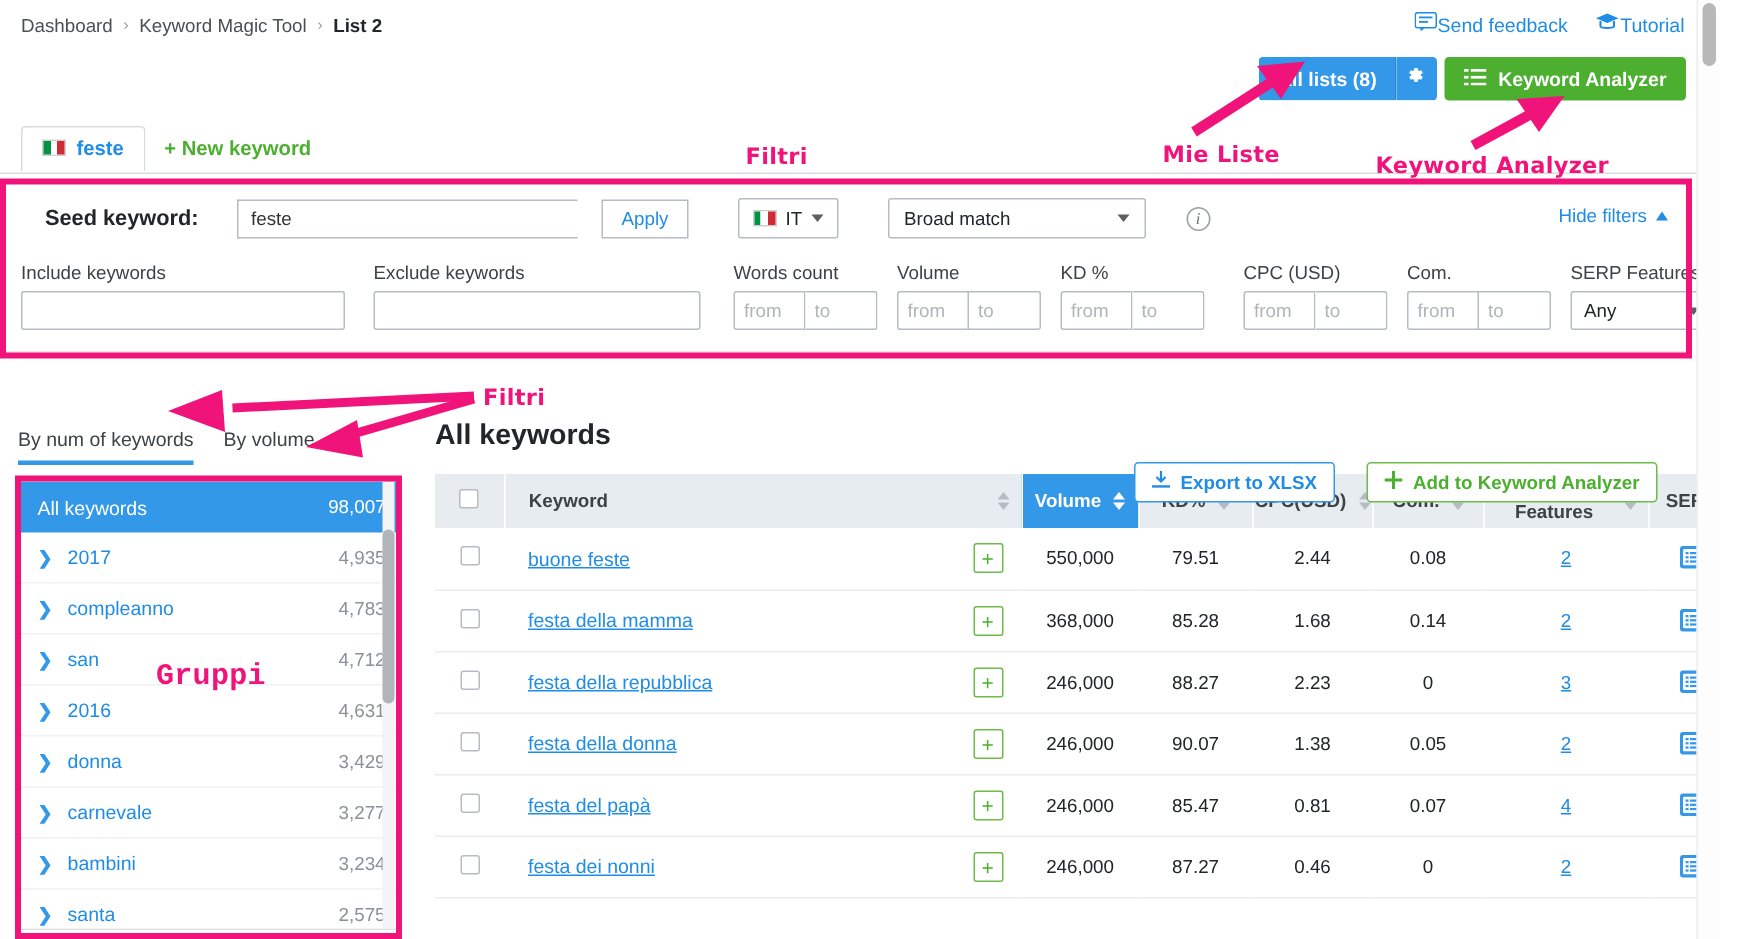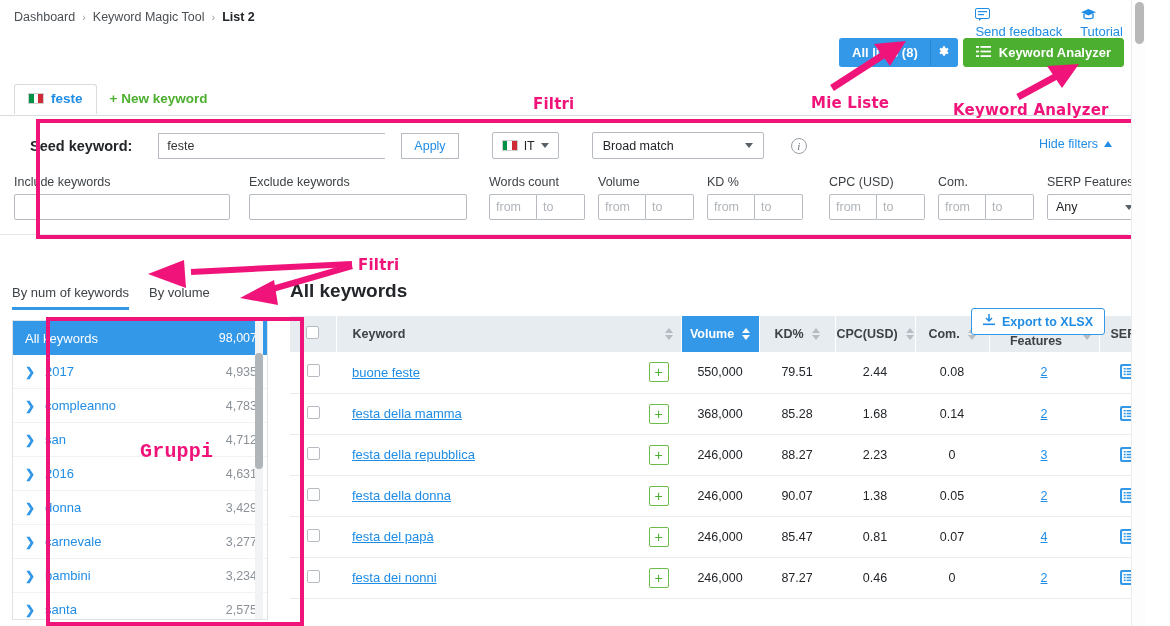--- a/index.html
+++ b/index.html
@@ -37,21 +37,21 @@
   .breadcrumb a { color: #4a4f54; text-decoration: none; }
   .breadcrumb .sep { color: #9aa0a6; font-size: 11px; }
   .breadcrumb .cur { font-weight: bold; color: #222529; }
 
   
   .toplinks {
     position: absolute; right: 32px; top: 8px;
     display: flex; align-items: center; gap: 18px;
     font-size: 13px;
   }
-  .toplink { display: flex; align-items: flex-start; gap: 0; color: #1f8ce5; text-decoration: none; flex-direction: column; }
+  .toplink { display: flex; align-items: flex-end; gap: 0; color: #1f8ce5; text-decoration: none; }
   .toplink span.lbl { color: #1f8ce5; }
 
   
   .title-row {
     position: absolute; left: 14px; top: 28px;
     display: flex; align-items: flex-end; gap: 12px;
   }
   .page-title { font-size: 30px; font-weight: bold; color: #222529; letter-spacing: -0.3px; }
   .list-name {
     font-size: 27px; color: #1f8ce5; font-weight: normal;
@@ -234,21 +234,21 @@
     background: #fff;
   }
   .serp-link { color: #1f8ce5; }
   .serp-ico {
     width: 15px; height: 15px; background: #3498e8; border-radius: 2px;
     display: inline-flex; align-items: center; justify-content: center;
   }
   .serp-ico svg { display: block; }
 
   
-  .anno { position: absolute; inset: 0; pointer-events: none; margin-left: 36px; }
+  .anno { position: absolute; inset: 0; pointer-events: none; }
   .anno-box { position: absolute; border: 4px solid #f0147a; }
   .anno-label {
     position: absolute; color: #f0147a; font-weight: bold; font-size: 15px;
     font-family: "DejaVu Sans", sans-serif; letter-spacing: 0.2px;
   }
 </style>
 </head>
 <body>
 
 <div id="app">
@@ -465,20 +465,29 @@
 
       <div class="table-btns">
         <div class="btn-out">
           <span>
             <svg width="12" height="12" viewBox="0 0 12 12">
                 <path d="M6 0 L6 6.5 M3 4 L6 7 L9 4" stroke="#1f8ce5" stroke-width="1.5" fill="none"></path>
                 <rect x="0" y="9.5" width="12" height="1.6" fill="#1f8ce5"></rect>
               </svg>
           </span>
           <span>Export to XLSX</span>
+        </div>
+        <div class="btn-out green">
+          <span>
+            <svg width="12" height="12" viewBox="0 0 12 12">
+                <rect x="5" y="0" width="2" height="12" fill="#4caf2f"></rect>
+                <rect x="0" y="5" width="12" height="2" fill="#4caf2f"></rect>
+              </svg>
+          </span>
+          <span>Add to Keyword Analyzer</span>
         </div>
       </div>
 
       <table class="kw">
         <colgroup>
           <col style="width:46px">
             <col style="width:300px">
             <col style="width:45px">
             <col style="width:78px">
             <col style="width:76px">

